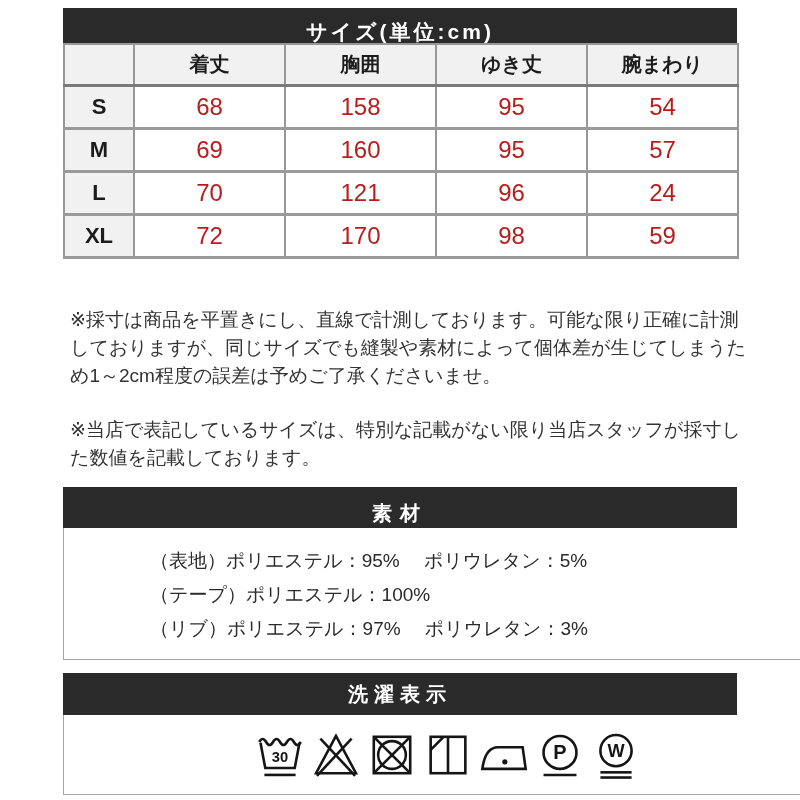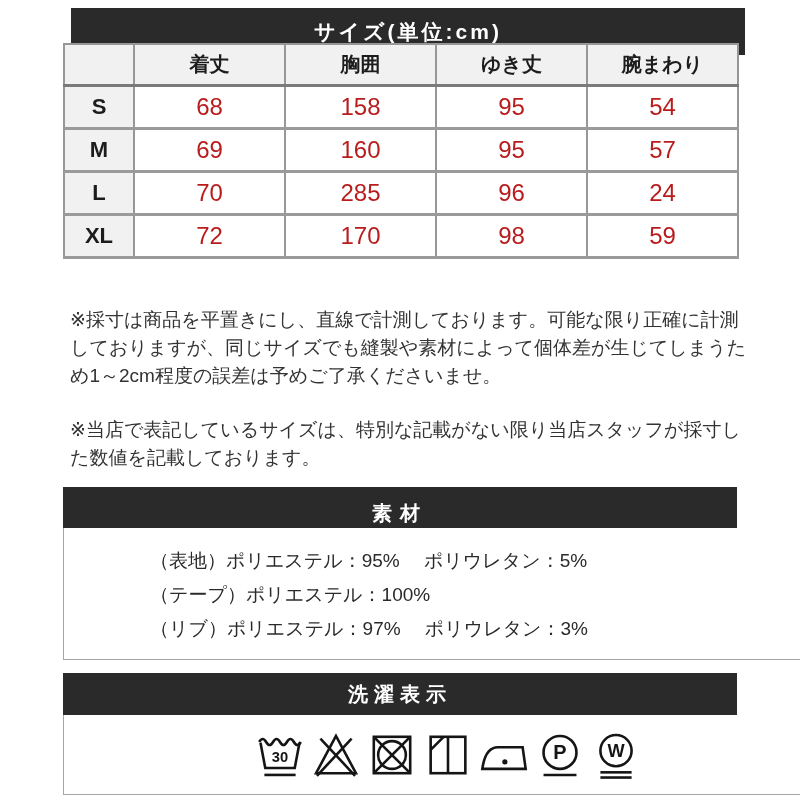--- a/index.html
+++ b/index.html
@@ -6,21 +6,21 @@
   .page{
     position:relative;width:800px;height:800px;background:#ffffff;overflow:hidden;
     font-family:"Liberation Sans","DejaVu Sans",sans-serif;color:#222;
   }
   
   .bar{
     position:absolute;left:63px;width:674px;background:#2a2a2a;color:#ffffff;
     display:flex;align-items:center;justify-content:center;
     font-weight:bold;box-sizing:border-box;
   }
-  .bar-size{top:8px;height:47px;font-size:21px;letter-spacing:3px;margin-left:8px;}
+  .bar-size{top:8px;height:47px;font-size:21px;letter-spacing:3px;}
   .bar-material{top:487px;height:52px;font-size:20px;letter-spacing:8px;}
   .bar-laundry{top:673px;height:42px;font-size:20px;letter-spacing:6px;}
 
   
   .size-table-wrap{position:absolute;left:63px;top:43px;width:674px;}
   table.size-table{
     border-collapse:collapse;table-layout:fixed;width:674px;
     font-family:"Liberation Sans","DejaVu Sans",sans-serif;
   }
   table.size-table col.c-label{width:70px;}
@@ -105,21 +105,21 @@
         <tr>
           <th>M</th>
           <td>69</td>
           <td>160</td>
           <td>95</td>
           <td>57</td>
         </tr>
         <tr>
           <th>L</th>
           <td>70</td>
-          <td>285</td>
+          <td>121</td>
           <td>96</td>
           <td>24</td>
         </tr>
         <tr>
           <th>XL</th>
           <td>72</td>
           <td>170</td>
           <td>98</td>
           <td>59</td>
         </tr>

